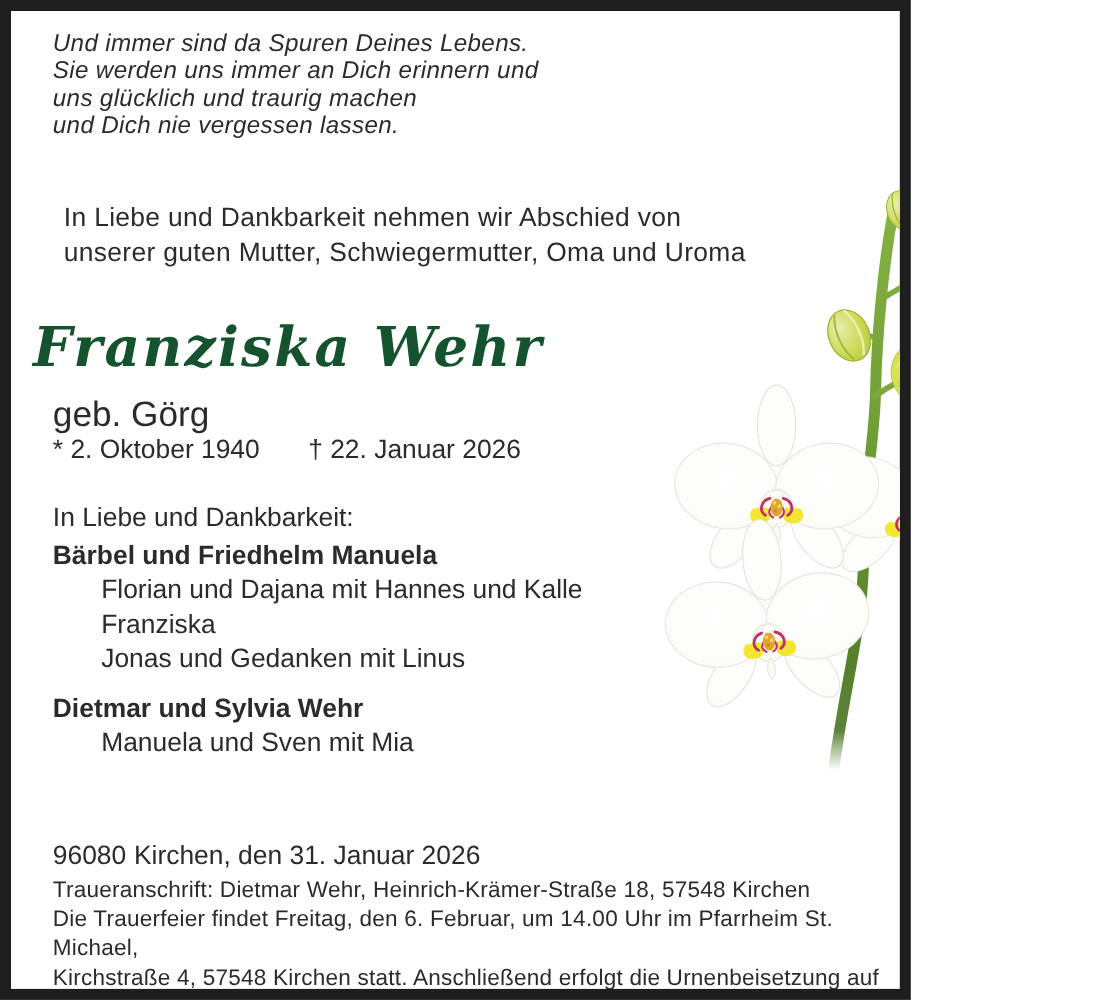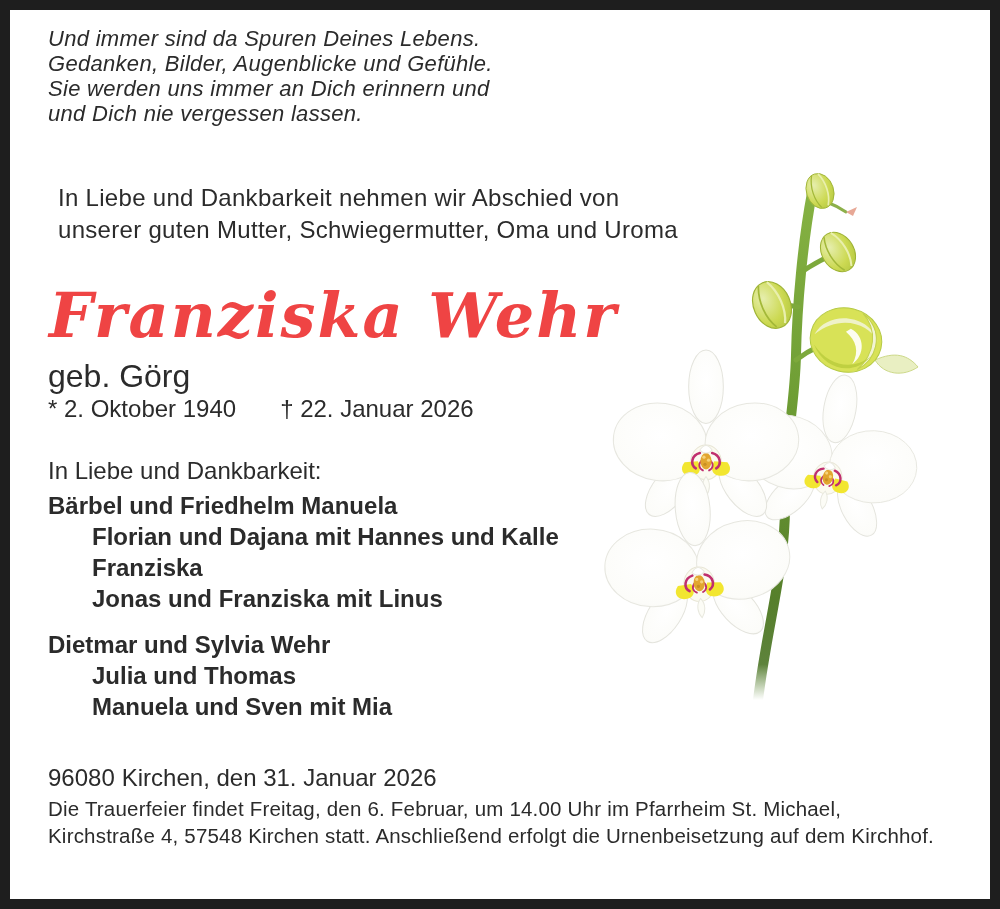--- a/index.html
+++ b/index.html
@@ -1,20 +1,20 @@
 <!DOCTYPE html>
 <html lang="de"><head>
 <meta charset="utf-8">
 <style>
   html,body { margin:0; padding:0; background:#ffffff; }
   body { width:1000px; height:909px; position:relative; }
 
   .sheet {
     position:absolute; left:0; top:0;
-    width:1000px; height:909px;
+    width:828px; height:909px;
     box-sizing:border-box;
     border:10px solid #1e1e1e;
     background:#ffffff;
     font-family:"Liberation Sans", sans-serif;
     color:#2b2b2b;
     overflow:hidden;
   }
 
   .verse {
     position:absolute; left:38px; top:16px;
@@ -23,47 +23,47 @@
     letter-spacing:0.3px;
   }
 
   .intro {
     position:absolute; left:48px; top:172px;
     font-size:24px; line-height:32px;
     letter-spacing:0.3px;
   }
 
   .deceased-name {
-    position:absolute; left:39px; top:258px;
+    position:absolute; left:20px; top:258px;
     font-family:"DejaVu Serif", serif;
     font-style:italic; font-weight:bold;
-    font-size:62px; line-height:96px;
+    font-size:50px; line-height:96px;
     letter-spacing:2px;
-    color:#ef4444;
+    color:#14532d;
     white-space:nowrap;
   }
 
   .maiden {
     position:absolute; left:38px; top:352px;
     font-size:32px; line-height:28px;
   }
 
   .dates {
     position:absolute; left:38px; top:385px;
     font-size:24px; line-height:28px;
   }
   .dates .death { margin-left:44px; }
 
   .mourners {
     position:absolute; left:38px; top:445px;
     font-size:24px; line-height:31px;
   }
   .mourners .heading { font-weight:normal; margin-bottom:4px; }
   .mourners .head { font-weight:bold; }
-  .mourners .member { font-weight:bold; padding-left:44px; }
+  .mourners .member { font-weight:normal; padding-left:44px; }
   .mourners .group-2 { margin-top:15px; }
 
   .dateline {
     position:absolute; left:38px; top:753px;
     font-size:24px; line-height:30px;
   }
   .dateline .zip { margin-right:7px; }
   .dateline .city { font-weight:normal; }
 
   .funeral-info {
@@ -77,22 +77,22 @@
     width:350px; height:560px;
   }
 </style>
 </head>
 <body>
 
 <div class="sheet">
 
   <div class="verse">
     <div>Und immer sind da Spuren Deines Lebens.</div>
-    <div>Gedanken, Bilder, Augenblicke und Gefühle.</div>
     <div>Sie werden uns immer an Dich erinnern und</div>
+    <div>uns glücklich und traurig machen</div>
     <div>und Dich nie vergessen lassen.</div>
   </div>
 
   <div class="intro">
     <div>In Liebe und Dankbarkeit nehmen wir Abschied von</div>
     <div>unserer guten Mutter, Schwiegermutter, Oma und Uroma</div>
   </div>
 
   <div class="deceased-name">Franziska Wehr</div>
 
@@ -101,34 +101,34 @@
   <div class="dates">
     <span class="birth">* 2. Oktober 1940</span><span class="death">† 22. Januar 2026</span>
   </div>
 
   <div class="mourners">
     <div class="heading">In Liebe und Dankbarkeit:</div>
     <div class="group group-1">
       <div class="head">Bärbel und Friedhelm Manuela</div>
       <div class="member">Florian und Dajana mit Hannes und Kalle</div>
       <div class="member">Franziska</div>
-      <div class="member">Jonas und Franziska mit Linus</div>
+      <div class="member">Jonas und Gedanken mit Linus</div>
     </div>
     <div class="group group-2">
       <div class="head">Dietmar und Sylvia Wehr</div>
-      <div class="member">Julia und Thomas</div>
       <div class="member">Manuela und Sven mit Mia</div>
     </div>
   </div>
 
   <div class="dateline">
     <span class="zip">96080</span><span class="city">Kirchen</span><span class="suffix">, den 31. Januar 2026</span>
   </div>
 
   <div class="funeral-info">
+    <div>Traueranschrift: Dietmar Wehr, Heinrich-Krämer-Straße 18, 57548 Kirchen</div>
     <div>Die Trauerfeier findet Freitag, den 6. Februar, um 14.00 Uhr im Pfarrheim St. Michael,</div>
     <div>Kirchstraße 4, 57548 Kirchen statt. Anschließend erfolgt die Urnenbeisetzung auf dem Kirchhof.</div>
   </div>
 
   <svg class="orchid" viewBox="0 0 350 560" aria-hidden="true">
     <defs>
       <linearGradient id="stemg" gradientUnits="userSpaceOnUse" x1="0" y1="545" x2="0" y2="35">
         <stop offset="0" stop-color="#55812a" stop-opacity="0"></stop>
         <stop offset="0.07" stop-color="#4c7526" stop-opacity="0.9"></stop>
         <stop offset="0.2" stop-color="#567f2b"></stop>

